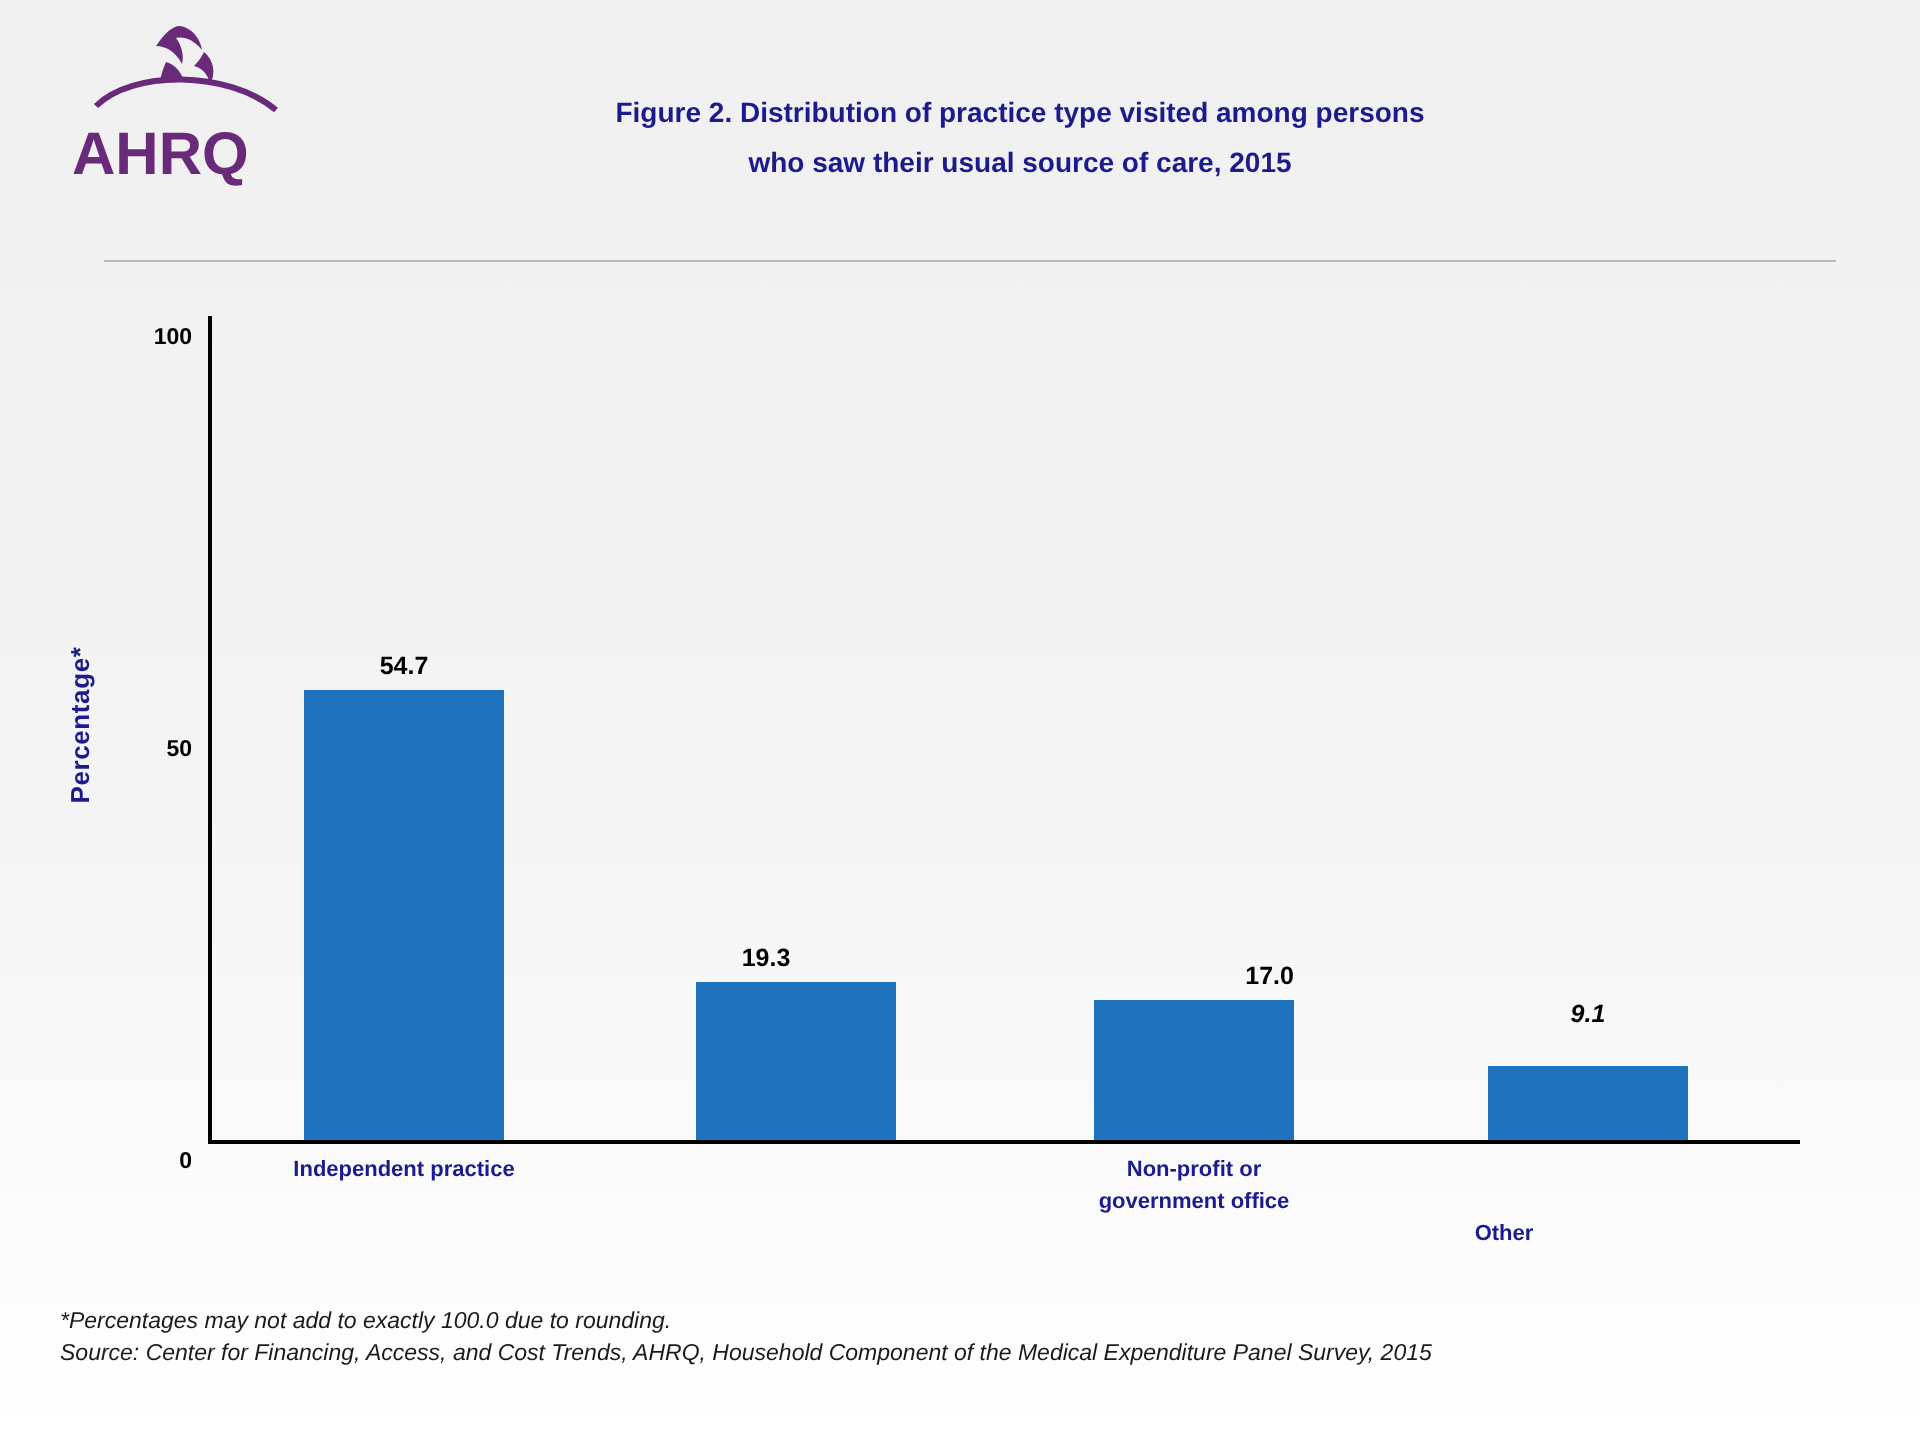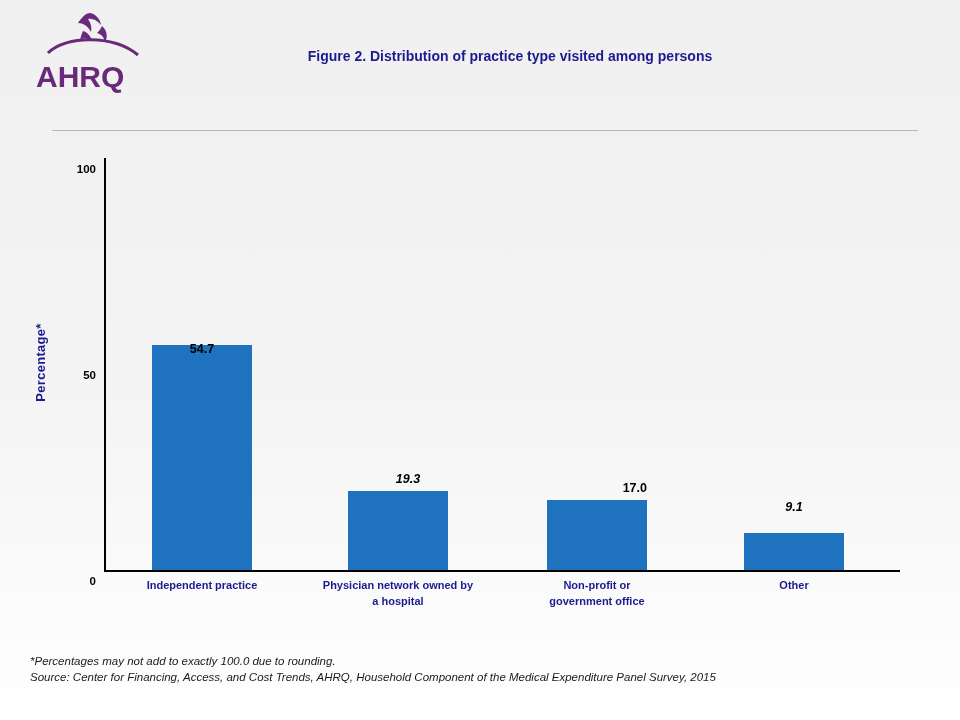--- a/index.html
+++ b/index.html
@@ -155,58 +155,55 @@
         <path d="M20 44 C38 26 86 26 110 46"></path>
       </g>
       <g fill="#6a2a7a" font-family="Liberation Sans, sans-serif" font-size="30" font-weight="bold">
         <text x="8" y="78">AHRQ</text>
       </g>
     </svg>
   </div>
 
   <div id="title">
     <div>Figure 2. Distribution of practice type visited among persons</div>
+    <div>who saw their usual source of care, 2015</div>
   </div>
 
   <div id="divider"></div>
 
   <div id="chart">
 
     <div id="ylabel">Percentage*</div>
 
     <div id="yaxis-line"></div>
     <div id="xaxis-line"></div>
 
     <div class="tick-label" id="tick-100">100</div>
     <div class="tick-label" id="tick-50">50</div>
     <div class="tick-label" id="tick-0">0</div>
 
     <div class="bar" style="left:152px; width:100px; height:225px;"></div>
-    <div class="bar-value" style="left:152px; width:100px; top:186px;margin-top:16px;">54.7</div>
+    <div class="bar-value" style="left:152px; width:100px; top:186px;">54.7</div>
     <div class="cat-label" style="left:122px; width:160px;">
       <div>Independent practice</div>
     </div>
 
     <div class="bar" style="left:348px; width:100px; height:79px;"></div>
-    <div class="bar-value" style="left:358px; width:100px; top:332px;font-style:italic;">19.3</div>
-    <div class="cat-label" style="left:308px; width:180px;">
-      <div>Physician network owned by</div>
-      <div>a hospital</div>
-    </div>
+    <div class="bar-value" style="left:333px; width:100px; top:332px;">19.3</div>
 
     <div class="bar" style="left:547px; width:100px; height:70px;"></div>
     <div class="bar-value" style="left:547px; width:100px; top:341px;text-align:right;">17.0</div>
     <div class="cat-label" style="left:517px; width:160px;">
       <div>Non-profit or</div>
       <div>government office</div>
     </div>
 
     <div class="bar" style="left:744px; width:100px; height:37px;"></div>
     <div class="bar-value" style="left:744px; width:100px; top:360px;font-style:italic;">9.1</div>
-    <div class="cat-label" style="left:714px; width:160px;">
+    <div class="cat-label" style="left:672px; width:160px;margin-top:32px;">
       <div>Other</div>
     </div>
 
   </div>
 
   <div id="footnotes">
     <div>*Percentages may not add to exactly 100.0 due to rounding.</div>
     <div>Source: Center for Financing, Access, and Cost Trends, AHRQ, Household Component of the Medical Expenditure Panel Survey,  2015</div>
   </div>
 

